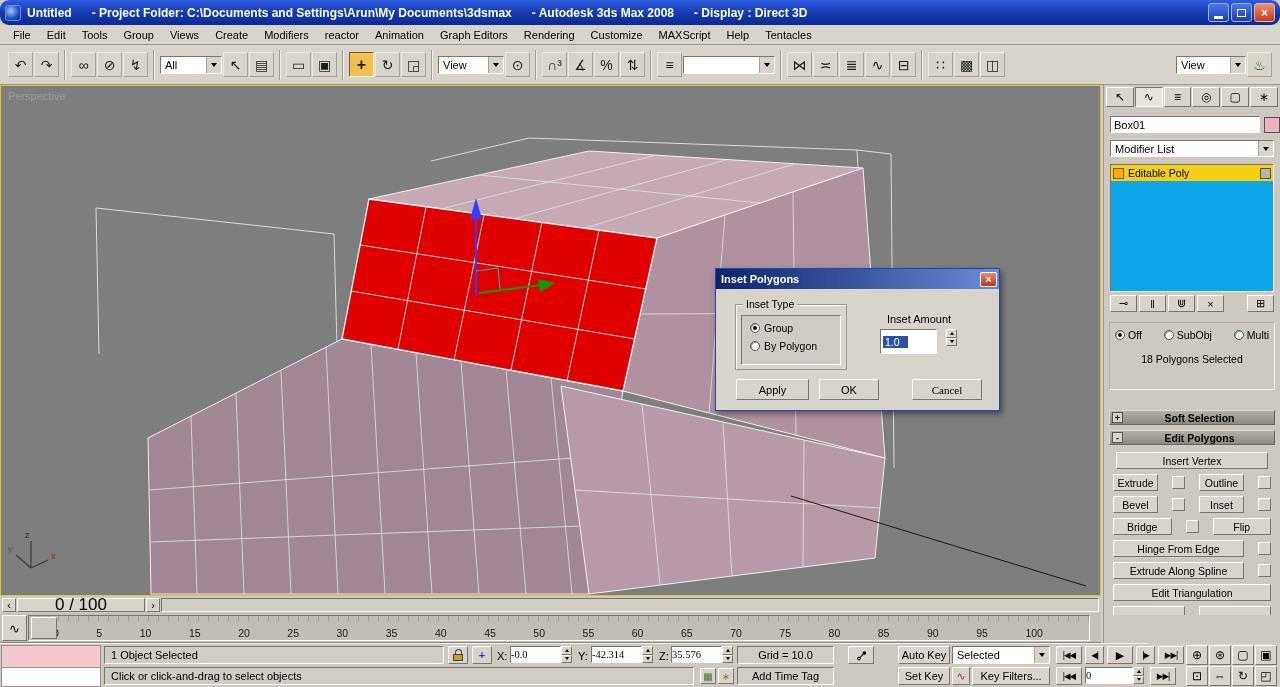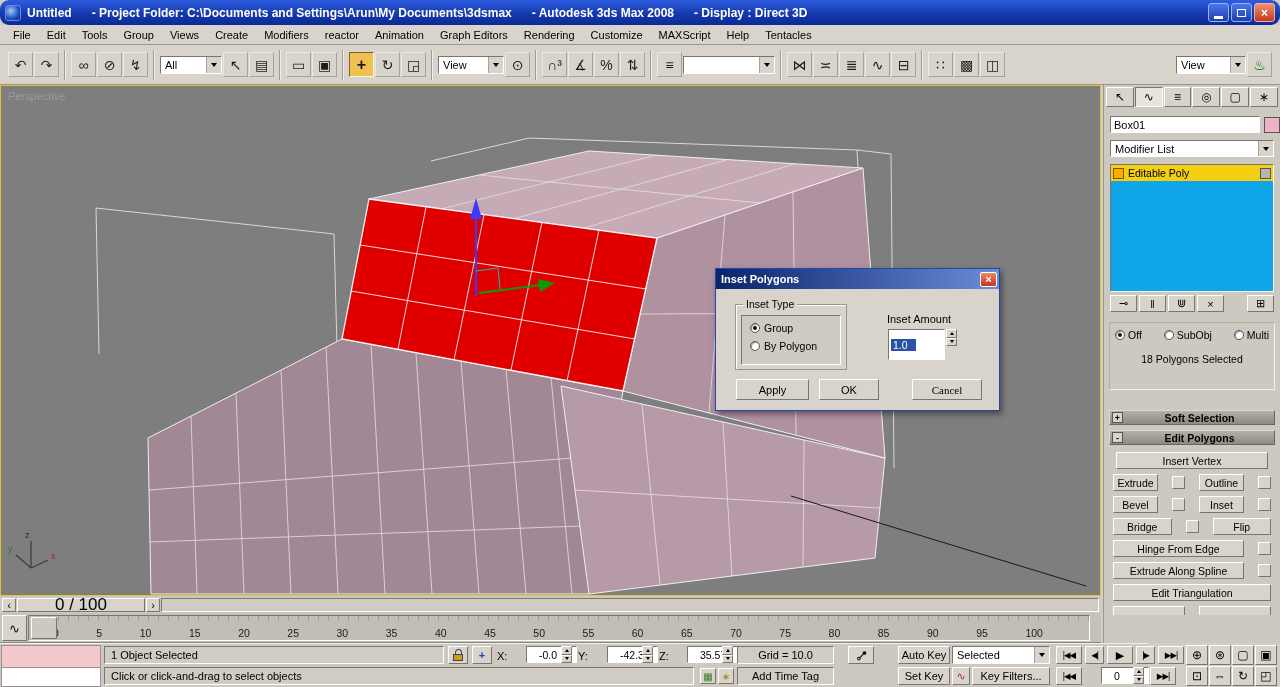--- a/index.html
+++ b/index.html
@@ -121,42 +121,42 @@
   .dlg-close { margin-left:auto; width:17px; height:15px; border-radius:2px; color:#fff; font-weight:bold; font-size:11px;
     background:linear-gradient(180deg,#ee8866,#c03818); border:1px solid #fff;
     display:flex; align-items:center; justify-content:center; }
   .dlg-group { position:absolute; left:19px; top:35px; width:112px; height:66px;
     border:1px solid #9a968e; box-shadow:inset 1px 1px 0 #fff; }
   .dlg-group-label { position:absolute; left:7px; top:-7px; background:#d8d4cc; padding:0 3px; font-size:10.5px; }
   .dlg-group-inner { position:absolute; left:5px; top:10px; width:100px; height:50px; background:#cfcbc3;
     border:1px solid; border-color:#7a766e #fff #fff #7a766e; }
   .dlg-radio-row { position:absolute; display:flex; align-items:center; gap:4px; font-size:10.5px; }
   .amount-label { position:absolute; left:168px; top:44px; width:70px; text-align:center; font-size:11px; }
-  .amount-field { position:absolute; left:172px; top:60px; width:57px; height:31px; display:flex; align-items:center; padding-left:2px; }
+  .amount-field { position:absolute; left:164px; top:60px; width:57px; height:25px; display:flex; align-items:center; padding-left:2px; }
   .selhl { background:#2a53a8; color:#fff; padding:0 8px 0 2px; font-size:10.5px; }
   .dlg-btn { position:absolute; height:21px; display:flex; align-items:center; justify-content:center; font-size:11px; }
 
   
   .spin { width:11px; height:17px; display:flex; flex-direction:column; flex:none; }
   .spin > div { flex:1; background:#d8d4cc; border:1px solid; border-color:#fff #7a766e #7a766e #fff;
     display:flex; align-items:center; justify-content:center; }
   .spin .tri-down { border-top-width:3px; border-left-width:2.5px; border-right-width:2.5px; }
   .spin .tri-up { border-bottom-width:3px; border-left-width:2.5px; border-right-width:2.5px; }
 
   
   .statusbar { position:absolute; left:0; top:643px; width:1148px; height:44px; background:#cdc9c1; border-top:1px solid #f2f0ea; }
   .abs { position:absolute; }
   .listener-pink { left:1px; top:1px; width:100px; height:23px; background:#f4c9ce; border:1px solid #9c8f92; }
   .listener-white { left:1px; top:24px; width:100px; height:19px; background:#ffffff; border:1px solid #9c8f92; border-top:none; }
   .status-field { display:flex; align-items:center; padding-left:6px; font-size:11px; }
   .center { justify-content:center; padding-left:0; }
   .sb-btn { display:flex; align-items:center; justify-content:center; font-size:11px; }
   .coord-label { font-size:11px; top:6px; }
-  .coord-input { height:17px; width:51px; font-size:10.5px; font-family:Liberation Sans, sans-serif; padding:0 12px;
-    border:1px solid; border-color:#7a766e #fff #fff #7a766e; background:#fff;margin-left:16px; }
+  .coord-input { height:17px; width:51px; font-size:10.5px; font-family:Liberation Serif, serif; padding:0 0;
+    border:1px solid; border-color:#7a766e #fff #fff #7a766e; background:#fff; }
   .lock-glyphs { display:flex; flex-direction:column; align-items:center; }
   .lock-shackle { width:7px; height:5px; border:1px solid #444; border-bottom:none; border-radius:4px 4px 0 0; }
   .lock-body { width:10px; height:7px; background:#c8a020; border:1px solid #444; }
   .key-rot { display:inline-block; transform:rotate(-45deg); font-size:13px; }
   .nav-grid { left:1186px; top:1px; display:grid; grid-template-columns:repeat(4,22px); grid-auto-rows:20px; gap:1px; }
   .nav-btn { display:flex; align-items:center; justify-content:center; font-size:12px; }
   .playbtn { font-size:8.5px; letter-spacing:-1px; }
 </style>
 </head>
 <body>

